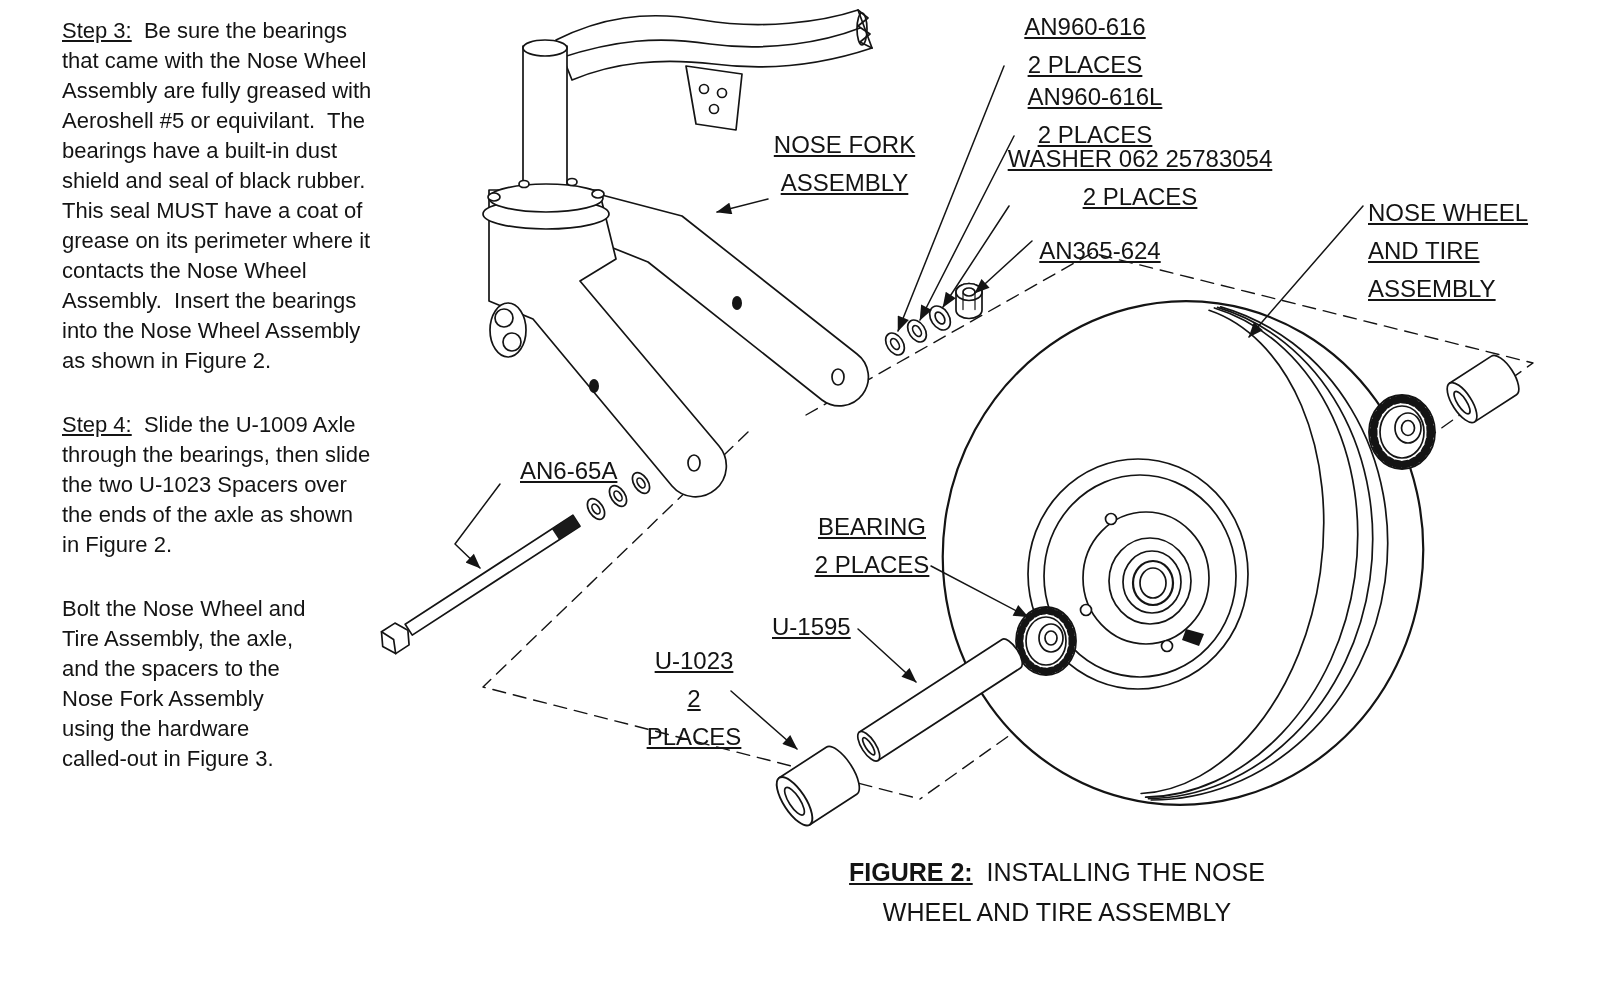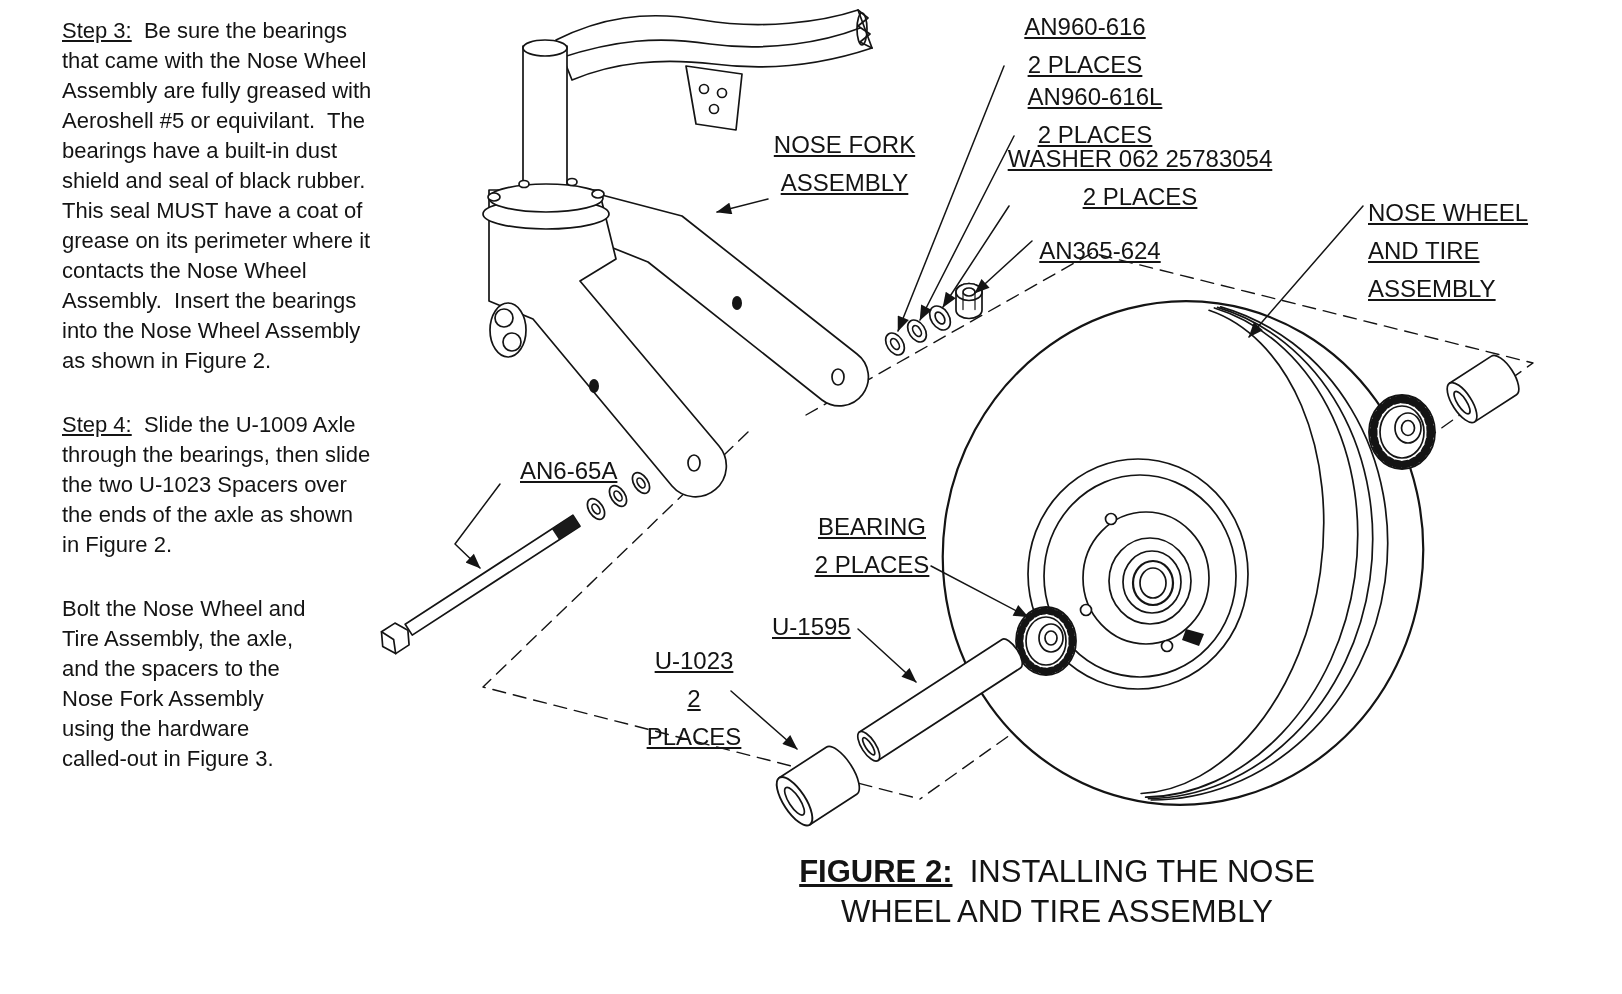--- a/index.html
+++ b/index.html
@@ -5,21 +5,21 @@
   * { margin:0; padding:0; box-sizing:border-box; }
   html,body { background:#ffffff; }
   body { font-family:"Liberation Sans", sans-serif; color:#141414; }
   .page { position:relative; width:1616px; height:994px; background:#fff; overflow:hidden; }
   .art { position:absolute; left:0; top:0; }
   .instructions { position:absolute; left:62px; top:16px; width:395px; font-size:22px; line-height:30px; }
   .instructions p { white-space:pre-wrap; margin-bottom:34px; }
   .step-label { text-decoration:underline; }
   .callout { position:absolute; font-size:24px; line-height:38px; white-space:pre-line; text-align:center;text-decoration:underline; }
   .callout.align-left { text-align:left; }
-  .caption { position:absolute; left:752px; top:852px; width:610px; font-size:31px; line-height:40px; text-align:center; white-space:pre-wrap; }
+  .caption { position:absolute; left:752px; top:852px; width:610px; font-size:25px; line-height:40px; text-align:center; white-space:pre-wrap; }
   .caption .cap-label { font-weight:bold; text-decoration:underline; }
 </style>
 </head>
 <body>
 
 <div class="page">
 
   <svg class="art" width="1622" height="994" viewBox="0 0 1622 994">
     <defs>
       <marker id="arr" viewBox="0 0 10 8" refX="9.5" refY="4" markerWidth="16" markerHeight="12" markerUnits="userSpaceOnUse" orient="auto">

